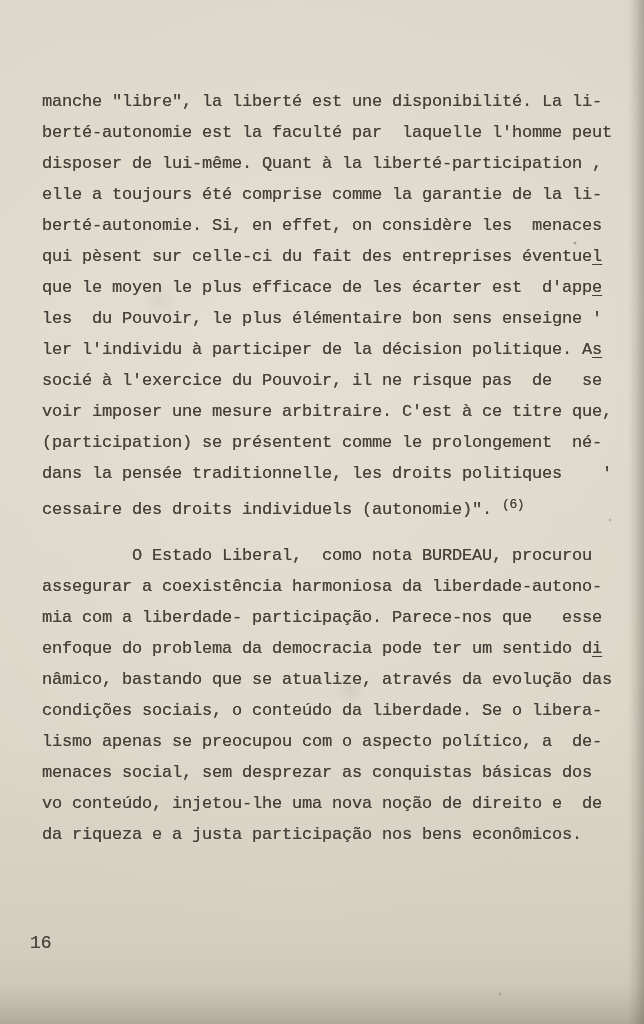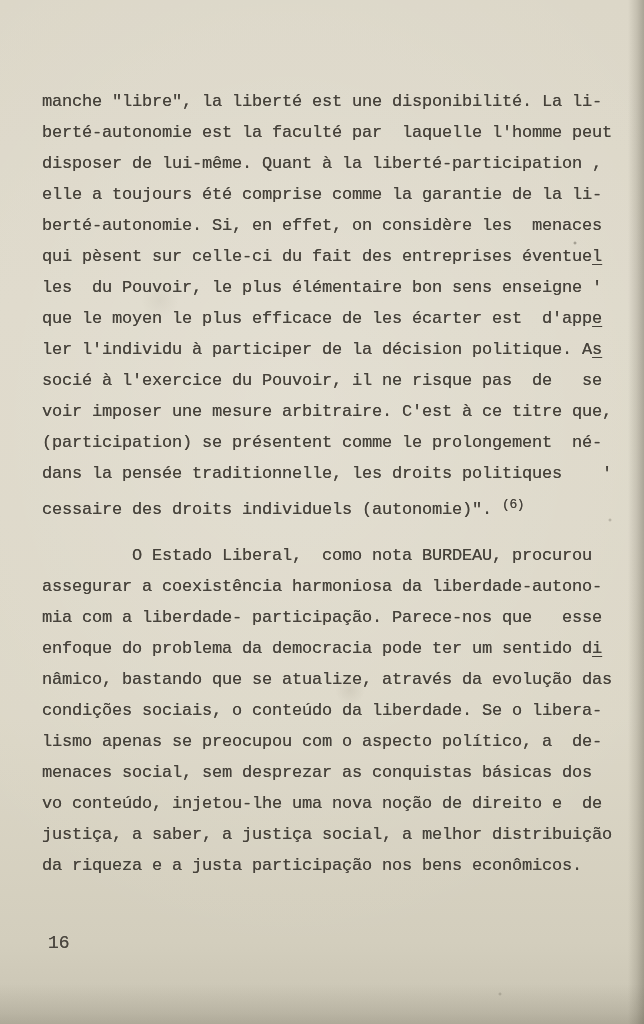--- a/index.html
+++ b/index.html
@@ -68,60 +68,59 @@
     text-decoration: underline;
     text-underline-offset: 3px;
   }
   .fn-sup {
     font-size: 13px;
     vertical-align: 6px;
     letter-spacing: -0.5px;
   }
   .page-number {
     position: absolute;
-    left: 48px;
+    left: 30px;
     top: 930px;
     color: #4a463f;
     font-size: 18px;
     line-height: 26px;
     text-shadow: 0 0 0.6px rgba(70,66,59,0.85);
   }
 </style>
 </head>
 <body>
 
 <div class="scan-page">
   <div class="specks"></div>
   <div class="text-block" id="text-block">
       <div class="paragraph">
         <div class="line"><span>manche "libre", la liberté est une disponibilité. La li-</span></div>
         <div class="line"><span>berté-autonomie est la faculté par  laquelle l'homme peut</span></div>
         <div class="line"><span>disposer de lui-même. Quant à la liberté-participation ,</span></div>
         <div class="line"><span>elle a toujours été comprise comme la garantie de la li-</span></div>
         <div class="line"><span>berté-autonomie. Si, en effet, on considère les  menaces</span></div>
         <div class="line"><span>qui pèsent sur celle-ci du fait des entreprises éventue</span><span class="tail-u">l</span></div>
+        <div class="line"><span>que le moyen le plus efficace de les écarter est  d'app</span><span class="tail-u">e</span></div>
         <div class="line"><span>les  du Pouvoir, le plus élémentaire bon sens enseigne '</span></div>
-        <div class="line"><span>que le moyen le plus efficace de les écarter est  d'app</span><span class="tail-u">e</span></div>
         <div class="line"><span>ler l'individu à participer de la décision politique. A</span><span class="tail-u">s</span></div>
         <div class="line"><span>socié à l'exercice du Pouvoir, il ne risque pas  de   se</span></div>
         <div class="line"><span>voir imposer une mesure arbitraire. C'est à ce titre que,</span></div>
         <div class="line"><span>(participation) se présentent comme le prolongement  né-</span></div>
         <div class="line"><span>dans la pensée traditionnelle, les droits politiques    '</span></div>
         <div class="line"><span>cessaire des droits individuels (autonomie)". </span><span class="fn-sup">(6)</span></div>
       </div>
       <div class="paragraph">
         <div class="line"><span>         O Estado Liberal,  como nota BURDEAU, procurou</span></div>
         <div class="line"><span>assegurar a coexistência harmoniosa da liberdade-autono-</span></div>
         <div class="line"><span>mia com a liberdade- participação. Parece-nos que   esse</span></div>
         <div class="line"><span>enfoque do problema da democracia pode ter um sentido d</span><span class="tail-u">i</span></div>
         <div class="line"><span>nâmico, bastando que se atualize, através da evolução das</span></div>
         <div class="line"><span>condições sociais, o conteúdo da liberdade. Se o libera-</span></div>
         <div class="line"><span>lismo apenas se preocupou com o aspecto político, a  de-</span></div>
         <div class="line"><span>menaces social, sem desprezar as conquistas básicas dos</span></div>
         <div class="line"><span>vo conteúdo, injetou-lhe uma nova noção de direito e  de</span></div>
-        <div class="line"><span>justiça, a saber, a justiça social, a melhor distribuição</span></div>
         <div class="line"><span>da riqueza e a justa participação nos bens econômicos.</span></div>
       </div>
     </div>
   <div class="page-number">16</div>
   <div class="edge-shadow-right"></div>
   <div class="edge-shadow-bottom"></div>
 </div>
 
 </body></html>

